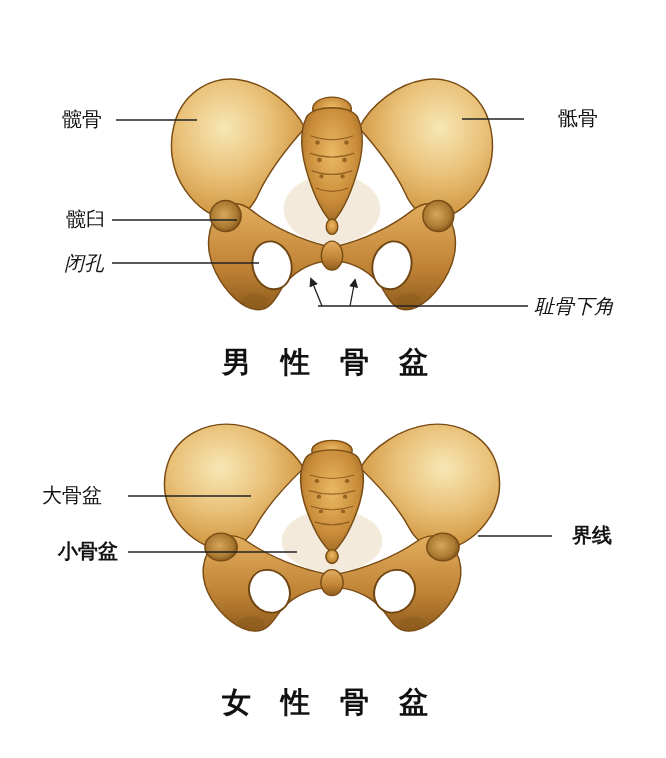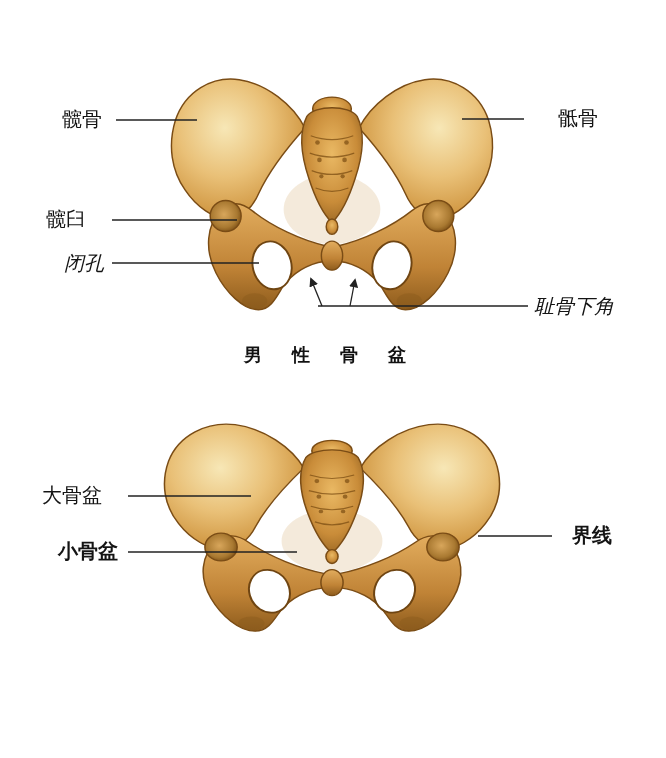--- a/index.html
+++ b/index.html
@@ -24,21 +24,21 @@
     font-size: 20px;
     color: #141414;
     white-space: nowrap;
     line-height: 1.1;
   }
   .title {
     position: absolute;
     left: 0;
     width: 100%;
     text-align: center;
-    font-size: 18px;
+    font-size: 29px;
     font-weight: 600;
     color: #111111;
     letter-spacing: 30px;
     padding-left: 14px;
     box-sizing: border-box;
   }
   .defs-holder { position: absolute; width: 0; height: 0; overflow: hidden; }
 </style>
 </head>
 <body>
@@ -140,22 +140,23 @@
       <line x1="350" y1="290" x2="355" y2="264" marker-end="url(#arrow)"></line>
 
       <line x1="128" y1="480" x2="251" y2="480"></line>
       <line x1="128" y1="536" x2="297" y2="536"></line>
       <line x1="478" y1="520" x2="552" y2="520"></line>
     </g>
   </svg>
 
   <div class="label" style="left:62px;  top:92px;">髋骨</div>
   <div class="label" style="left:558px; top:91px;">骶骨</div>
-  <div class="label" style="left:46px;  top:192px;">髋臼</div>
+  <div class="label" style="left:66px;  top:192px;">髋臼</div>
   <div class="label" style="left:64px;  top:236px;font-style:italic;">闭孔</div>
   <div class="label" style="left:534px; top:279px;font-style:italic;">耻骨下角</div>
   <div class="title" style="top:327px;">男性骨盆</div>
 
   <div class="label" style="left:42px;  top:468px;">大骨盆</div>
   <div class="label" style="left:58px;  top:524px;font-weight:bold;">小骨盆</div>
   <div class="label" style="left:572px; top:508px;font-weight:bold;">界线</div>
+  <div class="title" style="top:667px;">女性骨盆</div>
 
 </div>
 
 </body></html>

